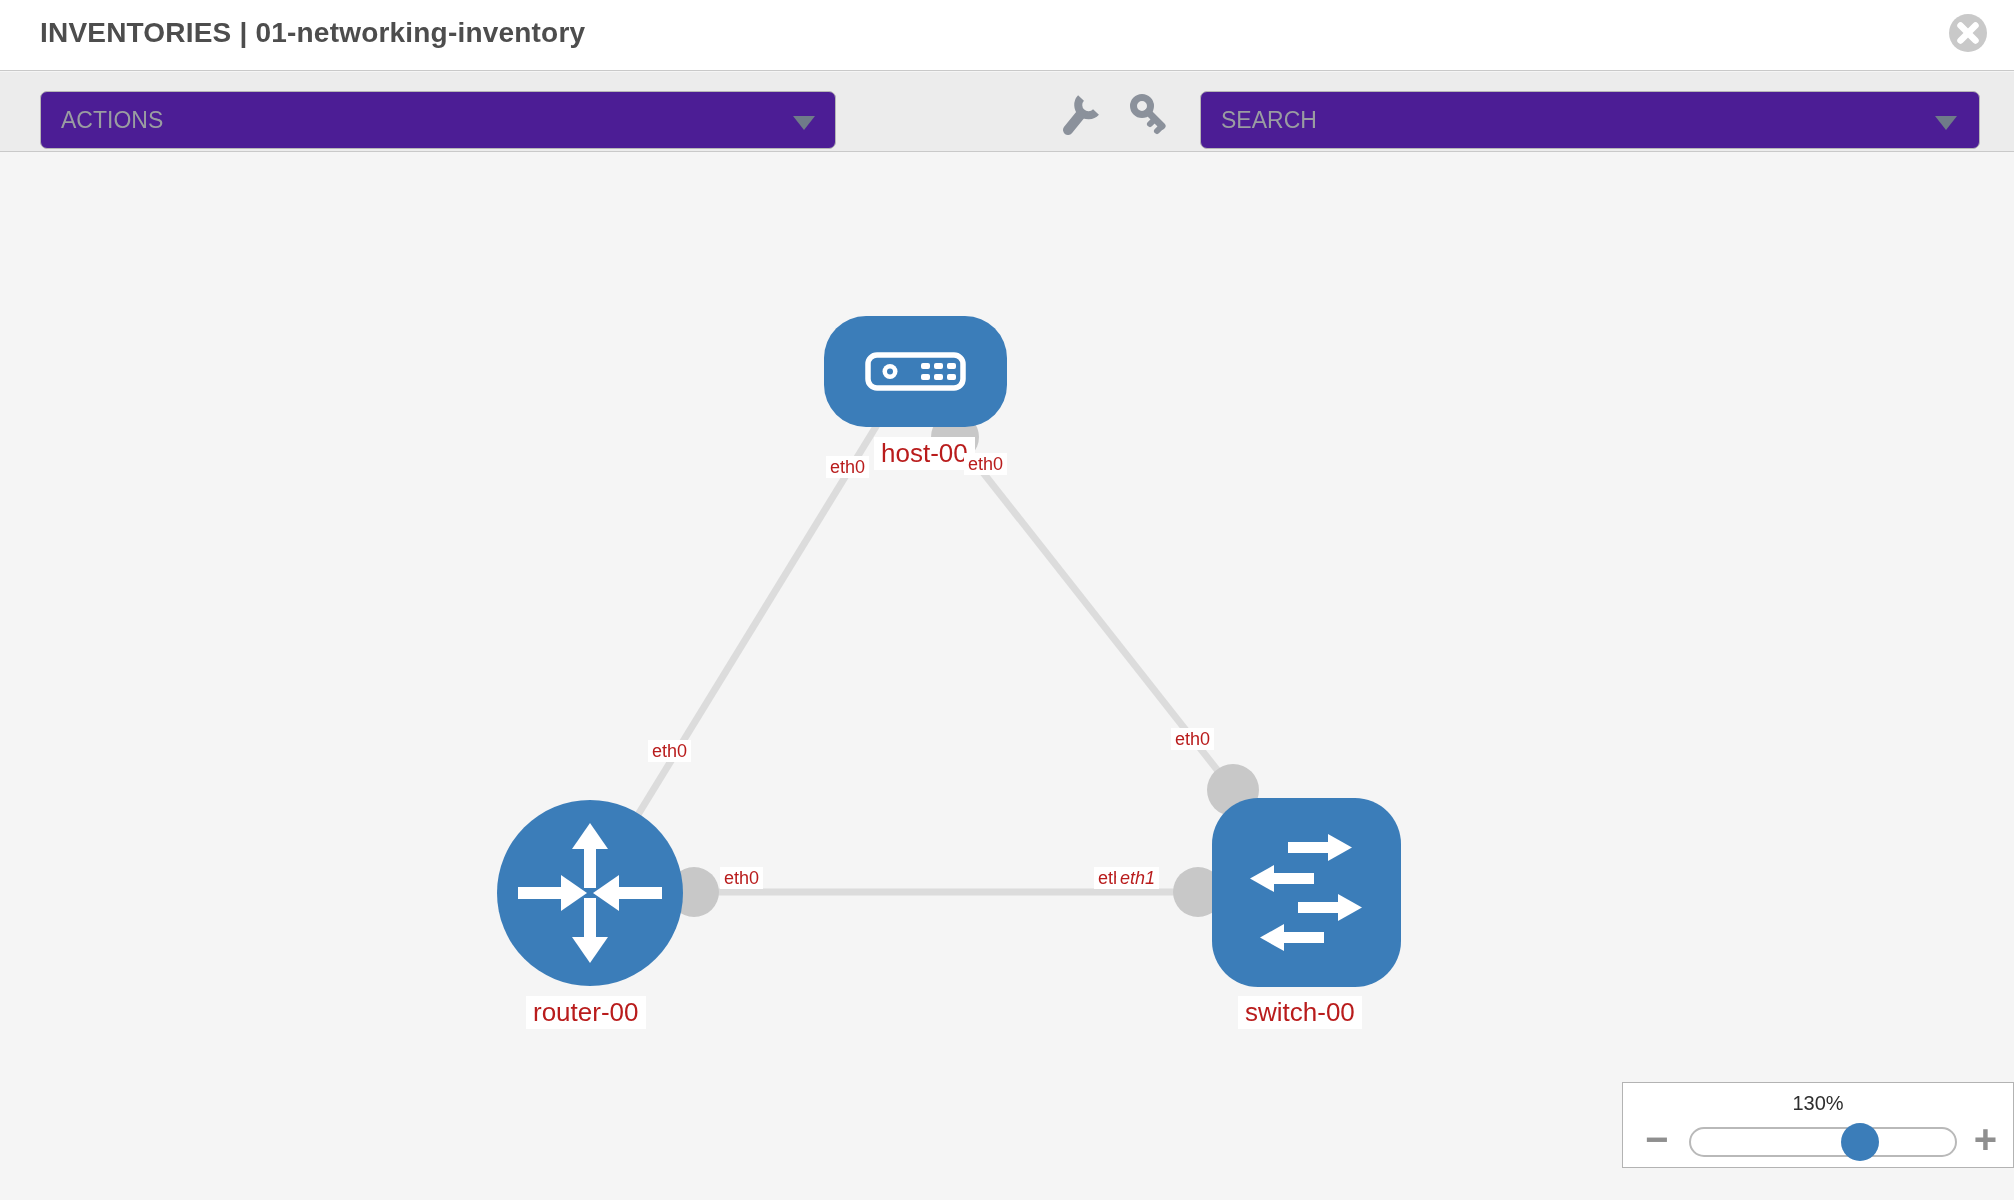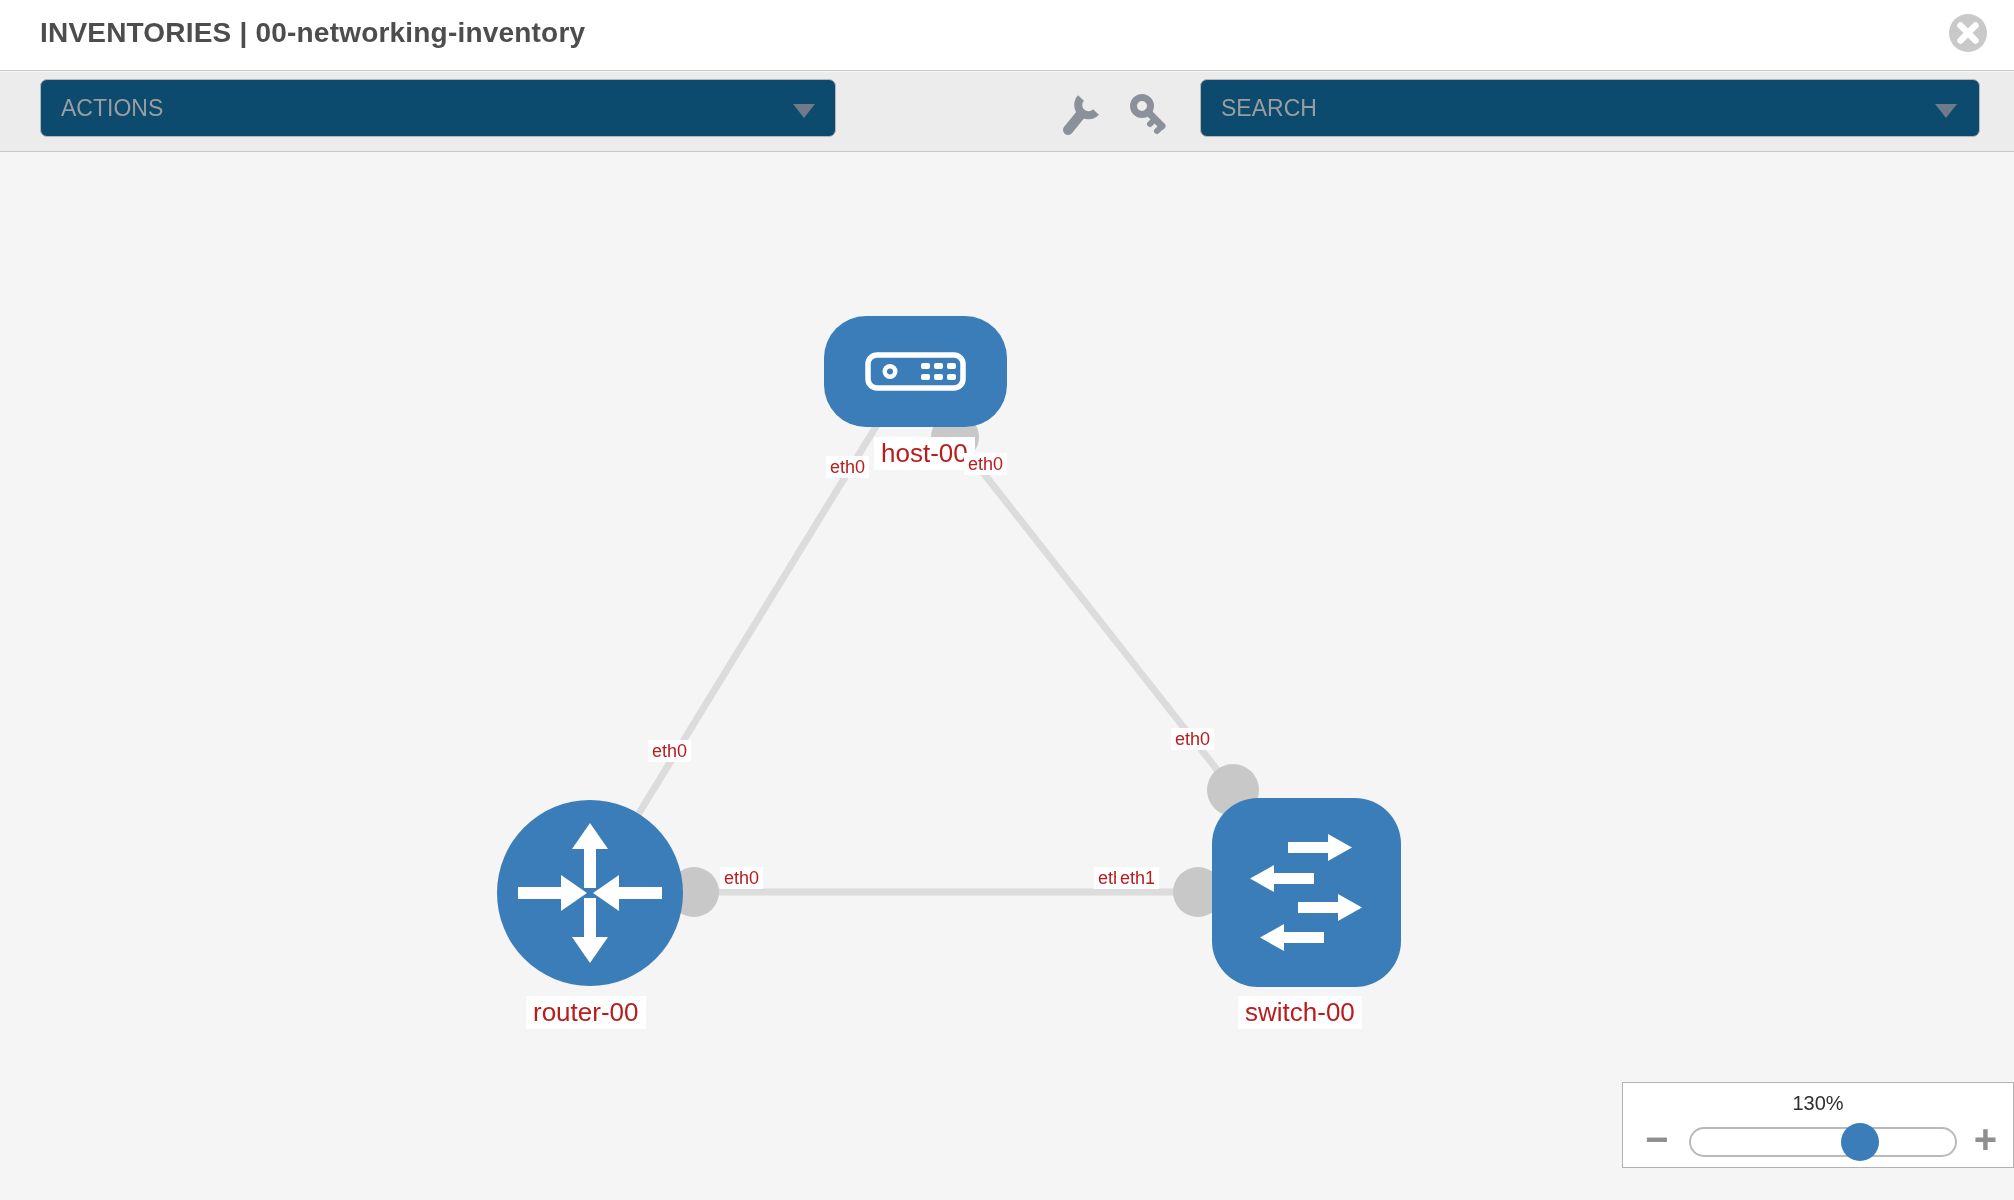--- a/index.html
+++ b/index.html
@@ -18,22 +18,22 @@
     position: absolute; left: 40px; top: 17px;
     font-size: 28px; font-weight: bold; color: #4d4d4d; letter-spacing: 0.2px;
   }
   .close-btn { position: absolute; right: 24px; top: 11px; width: 44px; height: 44px; cursor: pointer; }
   
   .toolbar {
     position: absolute; top: 72px; left: 0; width: 100%; height: 80px;
     background: #ececec; border-bottom: 1px solid #c9c9c9; z-index: 5;
   }
   .select {
-    position: absolute; top: 7px; height: 58px;
-    background: #0c4a6e; border: 1px solid #b6b6b6; border-radius: 7px;
+    position: absolute; top: 19px; height: 58px;
+    background: #4c1d95; border: 1px solid #b6b6b6; border-radius: 7px;
     display: flex; align-items: center; padding: 0 20px;
     font-size: 23px; color: #9a9da1; cursor: pointer;
   }
   .select.actions { left: 40px;   width: 796px; }
   .select.search  { left: 1200px; width: 780px; }
   .caret {
     position: absolute; top: 24px; width: 0; height: 0;
     border-left: 11px solid transparent; border-right: 11px solid transparent;
     border-top: 14px solid #6f7b89;
   }
@@ -138,26 +138,26 @@
     </g>
   </svg>
 
   <div class="glabel iface" style="left:648px;  top:740px;">eth0</div>
   <div class="glabel iface" style="left:826px;  top:456px;">eth0</div>
   <div class="glabel node" style="left:866px;  top:437px;margin-left:8px;">host-00</div>
   <div class="glabel iface" style="left:964px;  top:453px;">eth0</div>
   <div class="glabel iface" style="left:1171px; top:728px;">eth0</div>
   <div class="glabel iface" style="left:720px;  top:867px;">eth0</div>
   <div class="glabel iface" style="left:1094px; top:867px;">eth0</div>
-  <div class="glabel iface" style="left:1116px; top:867px;">eth1</div>
+  <div class="glabel iface" style="left:1116px; top:867px;font-style:italic;">eth1</div>
   <div class="glabel node" style="left:526px;  top:996px;">router-00</div>
   <div class="glabel node" style="left:1238px; top:996px;text-align:center;">switch-00</div>
 
   <div class="header">
-    <div class="title">INVENTORIES | 00-networking-inventory</div>
+    <div class="title">INVENTORIES | 01-networking-inventory</div>
     <svg class="close-btn" width="44" height="44" viewBox="0 0 44 44">
       <g>
         <circle cx="22" cy="22" r="19" fill="#c9c9c9"></circle>
         <line x1="14.5" y1="14.5" x2="29.5" y2="29.5" stroke="#ffffff" stroke-width="6.5" stroke-linecap="round"></line>
         <line x1="29.5" y1="14.5" x2="14.5" y2="29.5" stroke="#ffffff" stroke-width="6.5" stroke-linecap="round"></line>
       </g>
     </svg>
   </div>
 
   <div class="toolbar">

